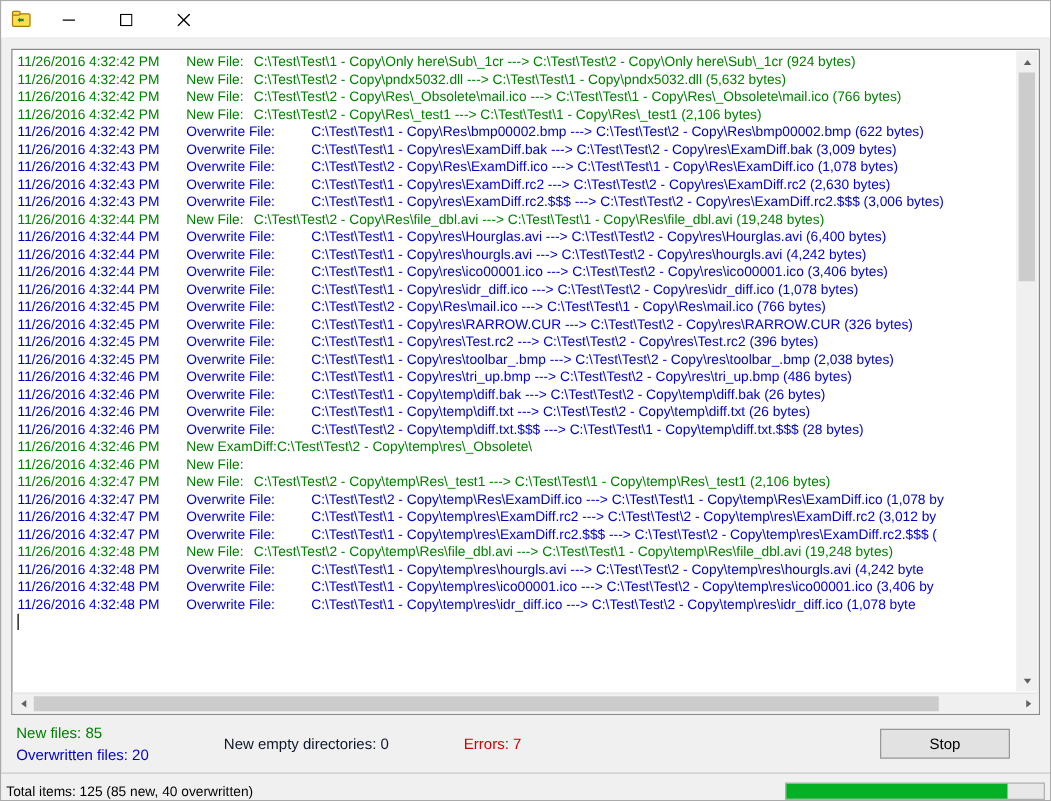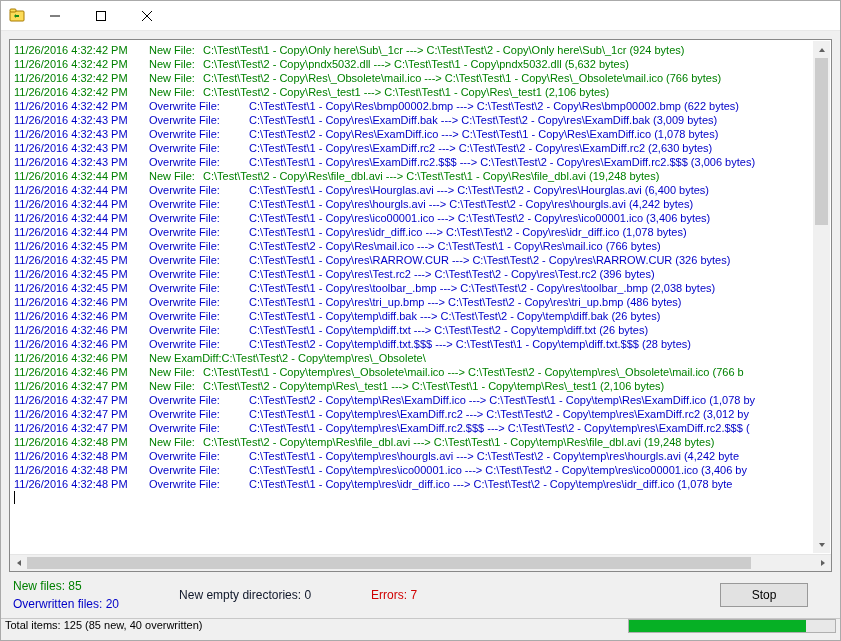--- a/index.html
+++ b/index.html
@@ -132,33 +132,33 @@
     align-items: center;
     gap: 60px;
   }
   .summary .col { display: flex; flex-direction: column; gap: 4px; }
   .summary .spacer { flex: 1; }
   .summary-label-green { color: var(--text-green); }
   .summary-label-blue  { color: var(--text-blue); }
   .summary-text { color: #0f172a; }
   .errors { color: var(--text-red); }
   .stop-btn {
-    width: 88px; height: 24px;
+    width: 104px; height: 24px;
     border: 1px solid #999;
     background: #e2e2e2;
     display: flex; align-items: center; justify-content: center;
     font-size: 12px;
     margin-right: 4px;
   }
   
   .statusbar {
     height: 22px;
     border-top: 1px solid #c8c8c8;
     display: flex;
-    align-items: flex-start;
+    align-items: flex-end;
     padding: 0 4px 0 2px;
     background: var(--bg-window);
     font-size: 11px;
   }
   .statusbar .status-text { flex: 0 0 auto; padding-left: 2px; }
   .statusbar .status-spacer { flex: 1; }
   .progress {
     width: 208px; height: 14px;
     border: 1px solid #b0b0b0;
     background: #e8e8e8;
@@ -317,21 +317,20 @@
           <span class="msg">C:\Test\Test\2 - Copy\temp\diff.txt.$$$ ---&gt; C:\Test\Test\1 - Copy\temp\diff.txt.$$$ (28 bytes)</span>
         </div>
         <div class="log-row green">
           <span class="ts">11/26/2016 4:32:46 PM</span>
           <span class="act" style="min-width: 54px;">New ExamDiff:</span>
           <span class="msg">C:\Test\Test\2 - Copy\temp\res\_Obsolete\</span>
         </div>
         <div class="log-row green">
           <span class="ts">11/26/2016 4:32:46 PM</span>
           <span class="act" style="min-width: 54px;">New File:</span>
-          <span class="msg">C:\Test\Test\1 - Copy\temp\res\_Obsolete\mail.ico ---&gt; C:\Test\Test\2 - Copy\temp\res\_Obsolete\mail.ico (766 b</span>
         </div>
         <div class="log-row green">
           <span class="ts">11/26/2016 4:32:47 PM</span>
           <span class="act" style="min-width: 54px;">New File:</span>
           <span class="msg">C:\Test\Test\2 - Copy\temp\Res\_test1 ---&gt; C:\Test\Test\1 - Copy\temp\Res\_test1 (2,106 bytes)</span>
         </div>
         <div class="log-row blue">
           <span class="ts">11/26/2016 4:32:47 PM</span>
           <span class="act">Overwrite File:</span>
           <span class="msg">C:\Test\Test\2 - Copy\temp\Res\ExamDiff.ico ---&gt; C:\Test\Test\1 - Copy\temp\Res\ExamDiff.ico (1,078 by</span>

